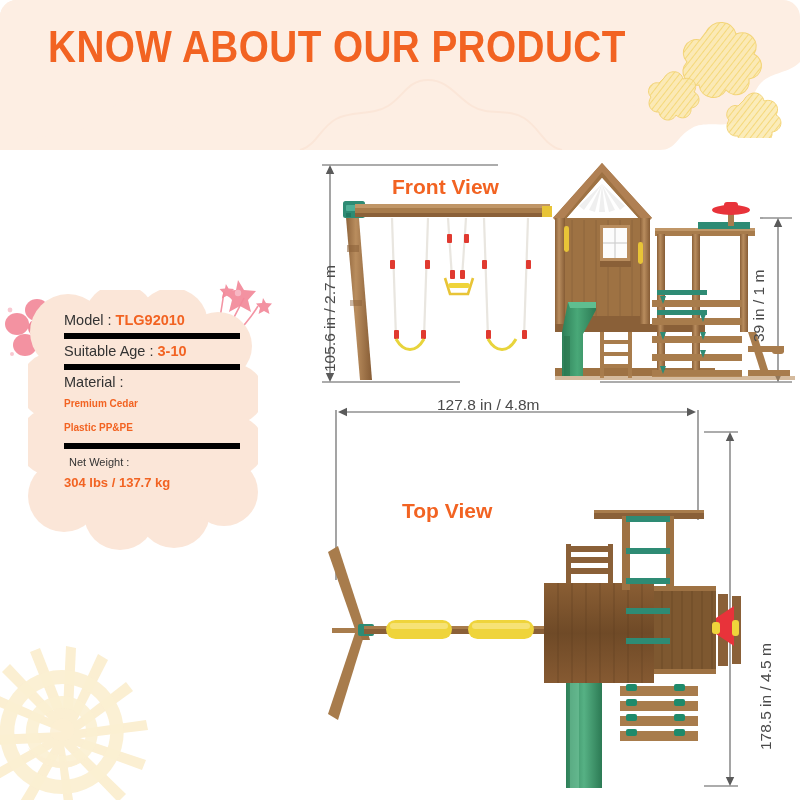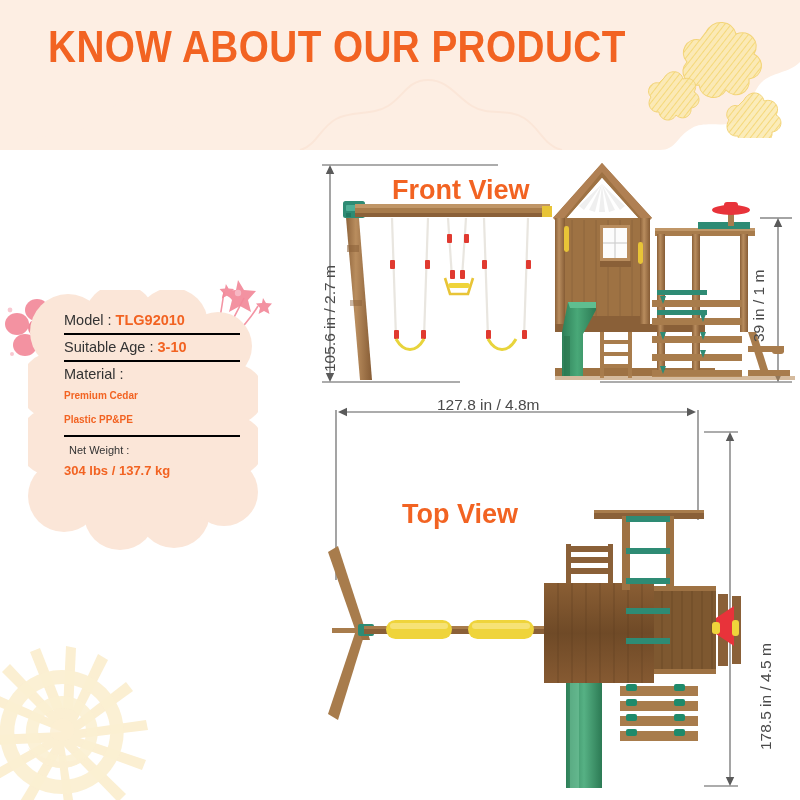--- a/index.html
+++ b/index.html
@@ -1,20 +1,20 @@
 <!DOCTYPE html>
 <html><head>
 <meta charset="utf-8">
 <style>
   html,body{margin:0;padding:0;}
   body{
     width:800px;height:800px;background:#ffffff;overflow:hidden;position:relative;
     font-family:"Liberation Sans","DejaVu Sans",sans-serif;
   }
-  #page{position:relative;width:800px;height:800px;overflow:hidden;background:#fff;}
+  #page{position:relative;width:800px;height:800px;overflow:hidden;background:#fff;border-radius:17px;}
 
   
   .header-band{position:absolute;left:0;top:0;width:800px;height:150px;overflow:hidden;}
   .header-svg{position:absolute;left:0;top:0;}
   .header-title{
     position:absolute;left:48px;top:21px;
     font-family:"Liberation Sans Narrow","Liberation Sans",sans-serif;
     font-weight:700;font-size:45px;letter-spacing:0.5px;
     color:#F26322;white-space:nowrap;
     transform:scaleX(0.86);transform-origin:left top;
@@ -24,32 +24,32 @@
   .deco{position:absolute;pointer-events:none;}
   .sun-deco{left:-30px;top:636px;}
   .scribble-deco{left:648px;top:8px;}
   .blossom-left{left:4px;top:296px;}
   .blossom-top{left:194px;top:272px;}
 
   
   .spec-card{position:absolute;left:28px;top:290px;width:230px;height:262px;}
   .spec-card-bg{position:absolute;left:0;top:0;}
   .spec-list{position:absolute;left:36px;top:18px;width:176px;}
-  .spec-row{padding:3px 0 3px 0;border-bottom:2px solid #000000;}
+  .spec-row{padding:3px 0 3px 0;border-bottom:6px solid #000000;}
   .spec-row:last-child{border-bottom:none;}
   .spec-line{font-size:14.5px;line-height:19px;color:#2b2b2b;white-space:nowrap;}
   .spec-label{color:#333;}
   .spec-val{color:#F26322;font-weight:700;}
   .mat-val{color:#F26322;font-weight:700;font-size:10px;line-height:24px;}
   .nw-label{font-size:11px;color:#333;line-height:20px;padding-left:5px;}
   .nw-val{font-size:13px;color:#F26322;font-weight:700;line-height:22px;}
 
   
   .view-label{
-    position:absolute;font-size:27px;font-weight:700;color:#F26322;
+    position:absolute;font-size:21px;font-weight:700;color:#F26322;
     font-family:"Liberation Sans","DejaVu Sans",sans-serif;white-space:nowrap;
   }
   .front-label{left:392px;top:175px;}
   .top-label{left:402px;top:499px;}
   .dimtext{
     position:absolute;font-size:15.5px;color:#4a4a4a;white-space:nowrap;
     font-family:"Liberation Sans","DejaVu Sans",sans-serif;
   }
   .dim-v{transform-origin:left top;}
   .dim-left-front{left:321px;top:372px;transform:rotate(-90deg);}

